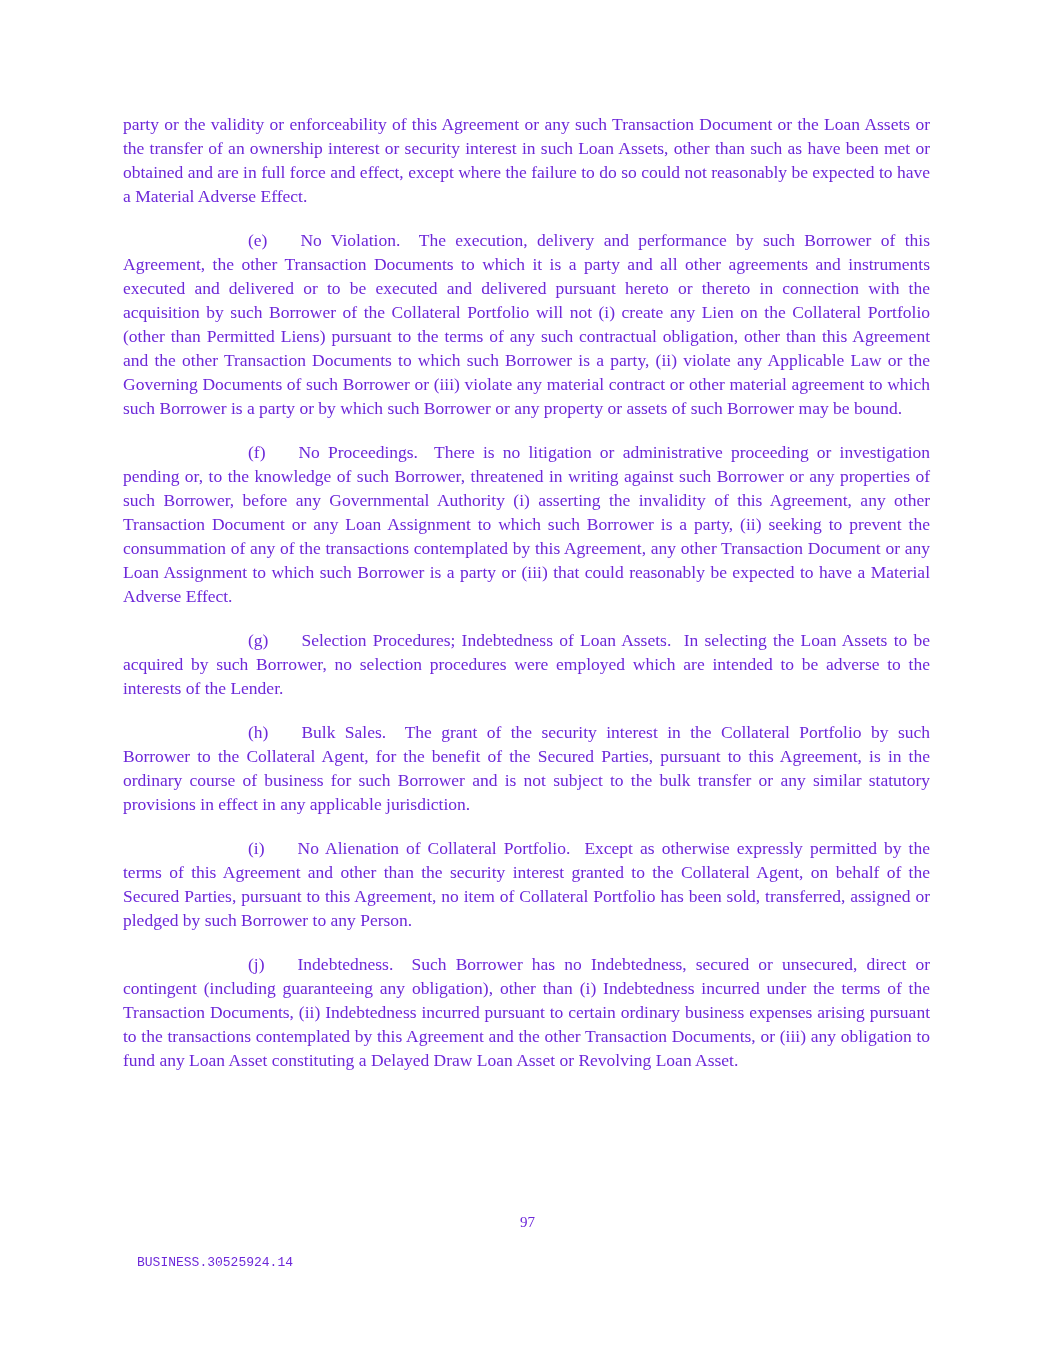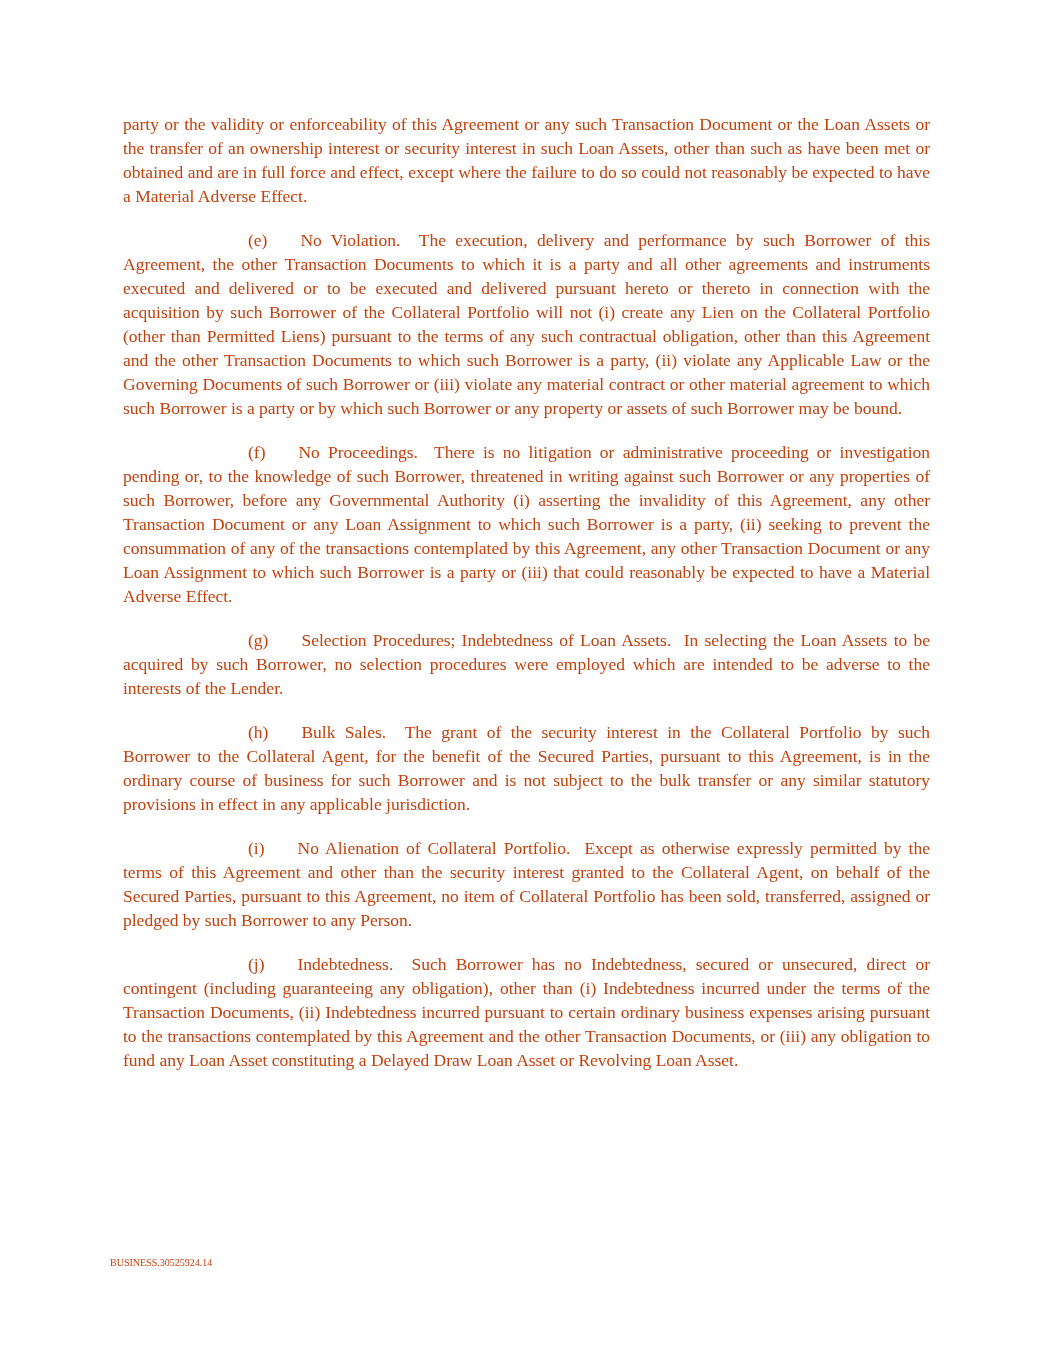--- a/index.html
+++ b/index.html
@@ -7,21 +7,21 @@
     padding: 0;
     background: #ffffff;
   }
   .page {
     position: relative;
     width: 1055px;
     height: 1365px;
     background: #ffffff;
     overflow: hidden;
     font-family: "Liberation Serif", "DejaVu Serif", serif;
-    color: #c2410c;
+    color: #6d28d9;
   }
   .text-block {
     position: absolute;
     left: 123px;
     top: 112px;
     width: 807px;
     font-size: 17.5px;
     line-height: 24px;
   }
   .para {
@@ -47,23 +47,24 @@
     top: 1213px;
     left: 0;
     width: 100%;
     text-align: center;
     font-size: 15px;
     line-height: 18px;
   }
   .footer-id {
     position: absolute;
     top: 1255px;
-    left: 110px;
-    font-size: 10px;
+    left: 137px;
+    font-size: 13px;
     line-height: 16px;
+    font-family: Liberation Mono, monospace;
   }
 </style>
 </head>
 <body>
 
 <div class="page">
   <div class="text-block">
 
     <p class="para">party or the validity or enforceability of this Agreement or any such Transaction Document or the Loan Assets or the transfer of an ownership interest or security interest in such Loan Assets, other than such as have been met or obtained and are in full force and effect, except where the failure to do so could not reasonably be expected to have a Material Adverse Effect.</p>
 
@@ -74,15 +75,16 @@
     <p class="para"><span class="tab1"></span><span>(g)</span><span class="tab2"></span><span class="heading">Selection Procedures; Indebtedness of Loan Assets</span><span>.&nbsp; In selecting the Loan Assets to be acquired by such Borrower, no selection procedures were employed which are intended to be adverse to the interests of the Lender.</span></p>
 
     <p class="para"><span class="tab1"></span><span>(h)</span><span class="tab2"></span><span class="heading">Bulk Sales</span><span>.&nbsp; The grant of the security interest in the Collateral Portfolio by such Borrower to the Collateral Agent, for the benefit of the Secured Parties, pursuant to this Agreement, is in the ordinary course of business for such Borrower and is not subject to the bulk transfer or any similar statutory provisions in effect in any applicable jurisdiction.</span></p>
 
     <p class="para"><span class="tab1"></span><span>(i)</span><span class="tab2"></span><span class="heading">No Alienation of Collateral Portfolio</span><span>.&nbsp; Except as otherwise expressly permitted by the terms of this Agreement and other than the security interest granted to the Collateral Agent, on behalf of the Secured Parties, pursuant to this Agreement, no item of Collateral Portfolio has been sold, transferred, assigned or pledged by such Borrower to any Person.</span></p>
 
     <p class="para"><span class="tab1"></span><span>(j)</span><span class="tab2"></span><span class="heading">Indebtedness</span><span>.&nbsp; Such Borrower has no Indebtedness, secured or unsecured, direct or contingent (including guaranteeing any obligation), other than (i) Indebtedness incurred under the terms of the Transaction Documents, (ii) Indebtedness incurred pursuant to certain ordinary business expenses arising pursuant to the transactions contemplated by this Agreement and the other Transaction Documents, or (iii) any obligation to fund any Loan Asset constituting a Delayed Draw Loan Asset or Revolving Loan Asset.</span></p>
 
   </div>
 
+  <div class="page-number">97</div>
 
   <div class="footer-id">BUSINESS.30525924.14</div>
 </div>
 
 </body></html>

